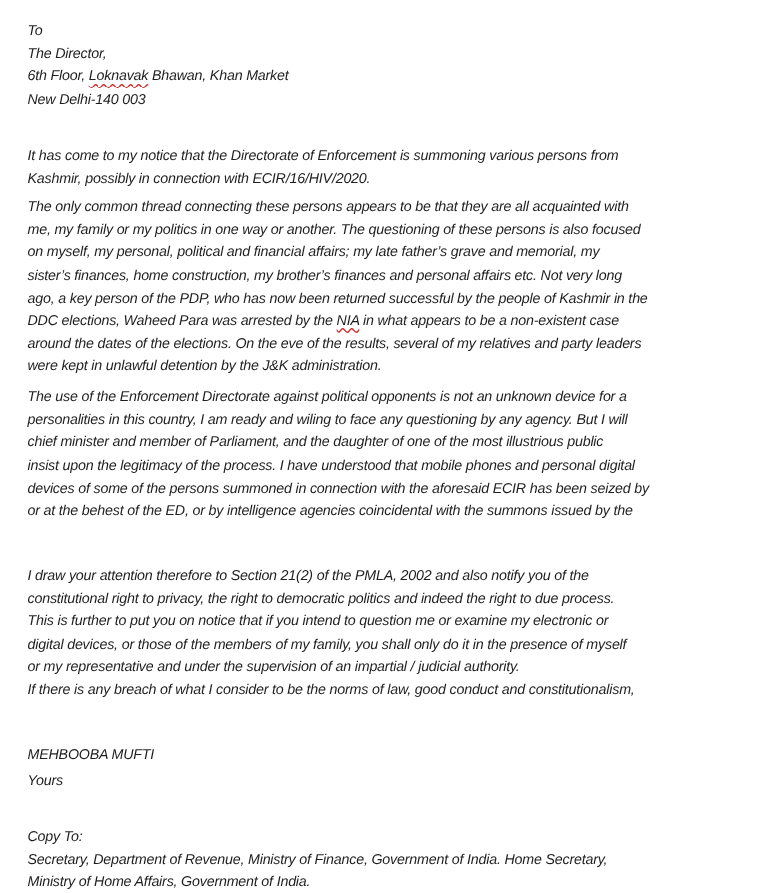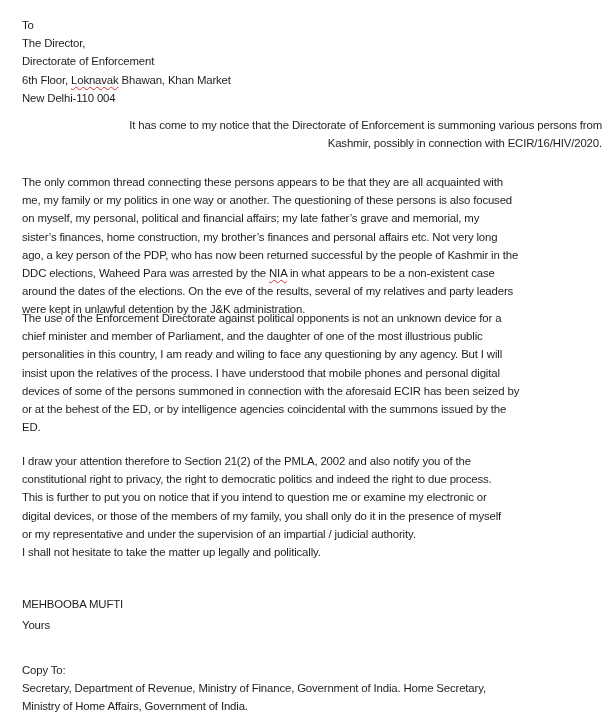--- a/index.html
+++ b/index.html
@@ -6,73 +6,71 @@
     body {
       width: 608px; height: 714px; overflow: hidden;
       font-family: "Liberation Sans", sans-serif;
       color: #1e1e1e;
       font-size: 11.4px;
       line-height: 18.2px;
       letter-spacing: -0.15px;
     }
     .page { position: relative; width: 608px; height: 714px; }
     .blk { position: absolute; left: 22px; width: 580px; }
-    .line { display: block; white-space: nowrap; }
+    .line { display: block; white-space: nowrap; font-style: italic; }
     .sq {
       text-decoration: underline wavy #d03030;
       text-decoration-thickness: 1px;
       text-underline-offset: 2px;
     }
   </style>
 </head>
 <body>
 
 <div class="page">
 
   <div class="blk" style="top:16px;">
     <span class="line">To</span>
     <span class="line">The Director,</span>
-    <span class="line">Directorate of Enforcement</span>
     <span class="line"><span>6th Floor, </span><span class="sq">Loknavak</span><span> Bhawan, Khan Market</span></span>
-    <span class="line">New Delhi-110 004</span>
+    <span class="line">New Delhi-140 003</span>
   </div>
 
-  <div class="blk" style="top:116px;text-align:right;">
+  <div class="blk" style="top:116px;">
     <span class="line">It has come to my notice that the Directorate of Enforcement is summoning various persons from</span>
     <span class="line">Kashmir, possibly in connection with ECIR/16/HIV/2020.</span>
   </div>
 
-  <div class="blk" style="top:173px;">
+  <div class="blk" style="top:157px;">
     <span class="line">The only common thread connecting these persons appears to be that they are all acquainted with</span>
     <span class="line">me, my family or my politics in one way or another. The questioning of these persons is also focused</span>
     <span class="line">on myself, my personal, political and financial affairs; my late father’s grave and memorial, my</span>
     <span class="line">sister’s finances, home construction, my brother’s finances and personal affairs etc. Not very long</span>
     <span class="line">ago, a key person of the PDP, who has now been returned successful by the people of Kashmir in the</span>
     <span class="line"><span>DDC elections, Waheed Para was arrested by the </span><span class="sq">NIA</span><span> in what appears to be a non-existent case</span></span>
     <span class="line">around the dates of the elections. On the eve of the results, several of my relatives and party leaders</span>
     <span class="line">were kept in unlawful detention by the J&amp;K administration.</span>
   </div>
 
   <div class="blk" style="top:309px;">
     <span class="line">The use of the Enforcement Directorate against political opponents is not an unknown device for a</span>
+    <span class="line">personalities in this country, I am ready and wiling to face any questioning by any agency. But I will</span>
     <span class="line">chief minister and member of Parliament, and the daughter of one of the most illustrious public</span>
-    <span class="line">personalities in this country, I am ready and wiling to face any questioning by any agency. But I will</span>
-    <span class="line">insist upon the relatives of the process. I have understood that mobile phones and personal digital</span>
+    <span class="line">insist upon the legitimacy of the process. I have understood that mobile phones and personal digital</span>
     <span class="line">devices of some of the persons summoned in connection with the aforesaid ECIR has been seized by</span>
     <span class="line">or at the behest of the ED, or by intelligence agencies coincidental with the summons issued by the</span>
-    <span class="line">ED.</span>
   </div>
 
   <div class="blk" style="top:452px;">
     <span class="line">I draw your attention therefore to Section 21(2) of the PMLA, 2002 and also notify you of the</span>
     <span class="line">constitutional right to privacy, the right to democratic politics and indeed the right to due process.</span>
     <span class="line">This is further to put you on notice that if you intend to question me or examine my electronic or</span>
     <span class="line">digital devices, or those of the members of my family, you shall only do it in the presence of myself</span>
     <span class="line">or my representative and under the supervision of an impartial / judicial authority.</span>
-    <span class="line">I shall not hesitate to take the matter up legally and politically.</span>
+    <span class="line">If there is any breach of what I consider to be the norms of law, good conduct and constitutionalism,</span>
   </div>
 
   <div class="blk" style="top:616px;">
     <span class="line">Yours</span>
   </div>
 
   <div class="blk" style="top:595px;">
     <span class="line">MEHBOOBA MUFTI</span>
   </div>
 

